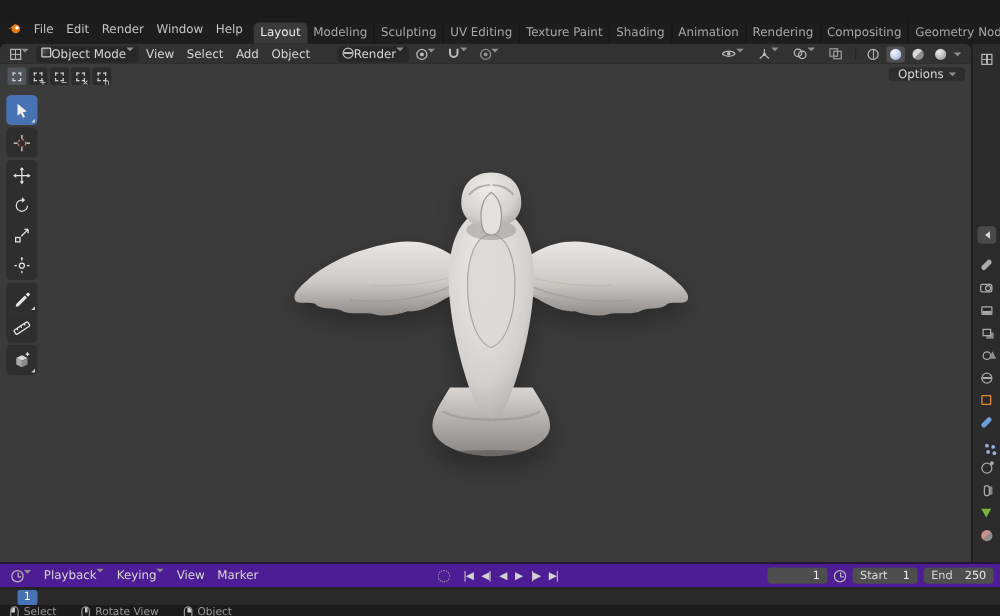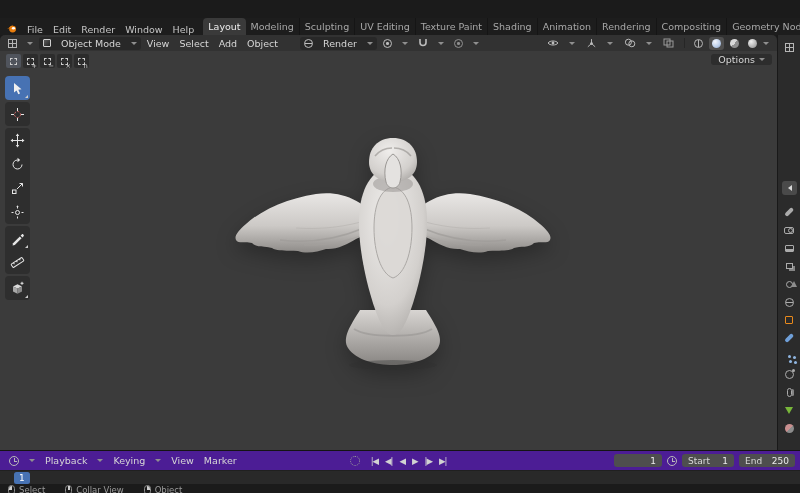--- a/index.html
+++ b/index.html
@@ -6,32 +6,32 @@
   html,body{width:800px;height:493px}
   body{position:relative;background:#1b1b1b;font-family:"DejaVu Sans","Liberation Sans",sans-serif;
        color:#c8c8c8;overflow:hidden;font-size:10px}
   #app{position:absolute;inset:0}
 
   
   #titlebar{position:absolute;top:0;left:0;right:0;height:18px;background:#161616;
             display:flex;align-items:center;gap:6px;padding:0 8px;font-size:10px;color:#bfbfbf}
   
   #topbar{position:absolute;top:18px;left:0;right:0;height:17px;background:#1d1d1d;
-          display:flex;align-items:flex-end;font-size:9.5px;white-space:nowrap}
+          display:flex;align-items:flex-start;font-size:9.5px;white-space:nowrap}
   .menu{padding:0 5px;color:#c5c5c5}
   .tabs{display:flex;height:100%;margin-left:4px}
   .tab{display:flex;align-items:center;padding:4px 5px;color:#a8a8a8;border-right:1px solid #151515}
   .tab.active{background:#3a3a3a;color:#ededed;border-right:none;border-radius:4px 4px 0 0}
   .caret{width:0;height:0;border-left:3px solid transparent;border-right:3px solid transparent;
          border-top:3.5px solid #8f8f8f;display:inline-block;flex:none}
   
   #vpheader{position:absolute;top:35px;left:0;width:777px;height:16px;background:#323232;
             display:flex;align-items:center;gap:2px;padding:0 4px;font-size:9.5px;
             border-radius:5px 5px 0 0}
-  .hbtn{display:flex;align-items:center;gap:10px;padding:1px 4px;border-radius:3px;color:#d6d6d6;flex:none}
+  .hbtn{display:flex;gap:0;padding:1px 4px;border-radius:3px;color:#d6d6d6;flex:none}
   .hbtn.dark{background:#282828}
   .hsep{width:1px;height:10px;background:#262626;margin:0 3px;flex:none}
   .right-cluster{margin-left:auto;display:flex;align-items:center;gap:3px;padding-right:4px}
   
   .cubeico{width:8px;height:8px;border:1px solid #cfcfcf;border-radius:1px;
            background:linear-gradient(135deg,rgba(255,255,255,.25),rgba(0,0,0,.2));flex:none}
   .globeico{width:9px;height:9px;border:1px solid #bdbdbd;border-radius:50%;flex:none;
             background:linear-gradient(transparent 42%,#bdbdbd 42% 58%,transparent 58%)}
   .pivotico,.propico{width:9px;height:9px;border:1px solid #bdbdbd;border-radius:50%;position:relative;flex:none}
   .propico{border-color:#8f8f8f}
@@ -485,21 +485,21 @@
     <span class="statitem">
       <span class="mouse left">
           <i></i>
         </span>
       <span>Select</span>
     </span>
     <span class="statitem">
       <span class="mouse middle">
           <i></i>
         </span>
-      <span>Collar View</span>
+      <span>Rotate View</span>
     </span>
     <span class="statitem">
       <span class="mouse right">
           <i></i>
         </span>
       <span>Object</span>
     </span>
   </div>
 
 </div>

